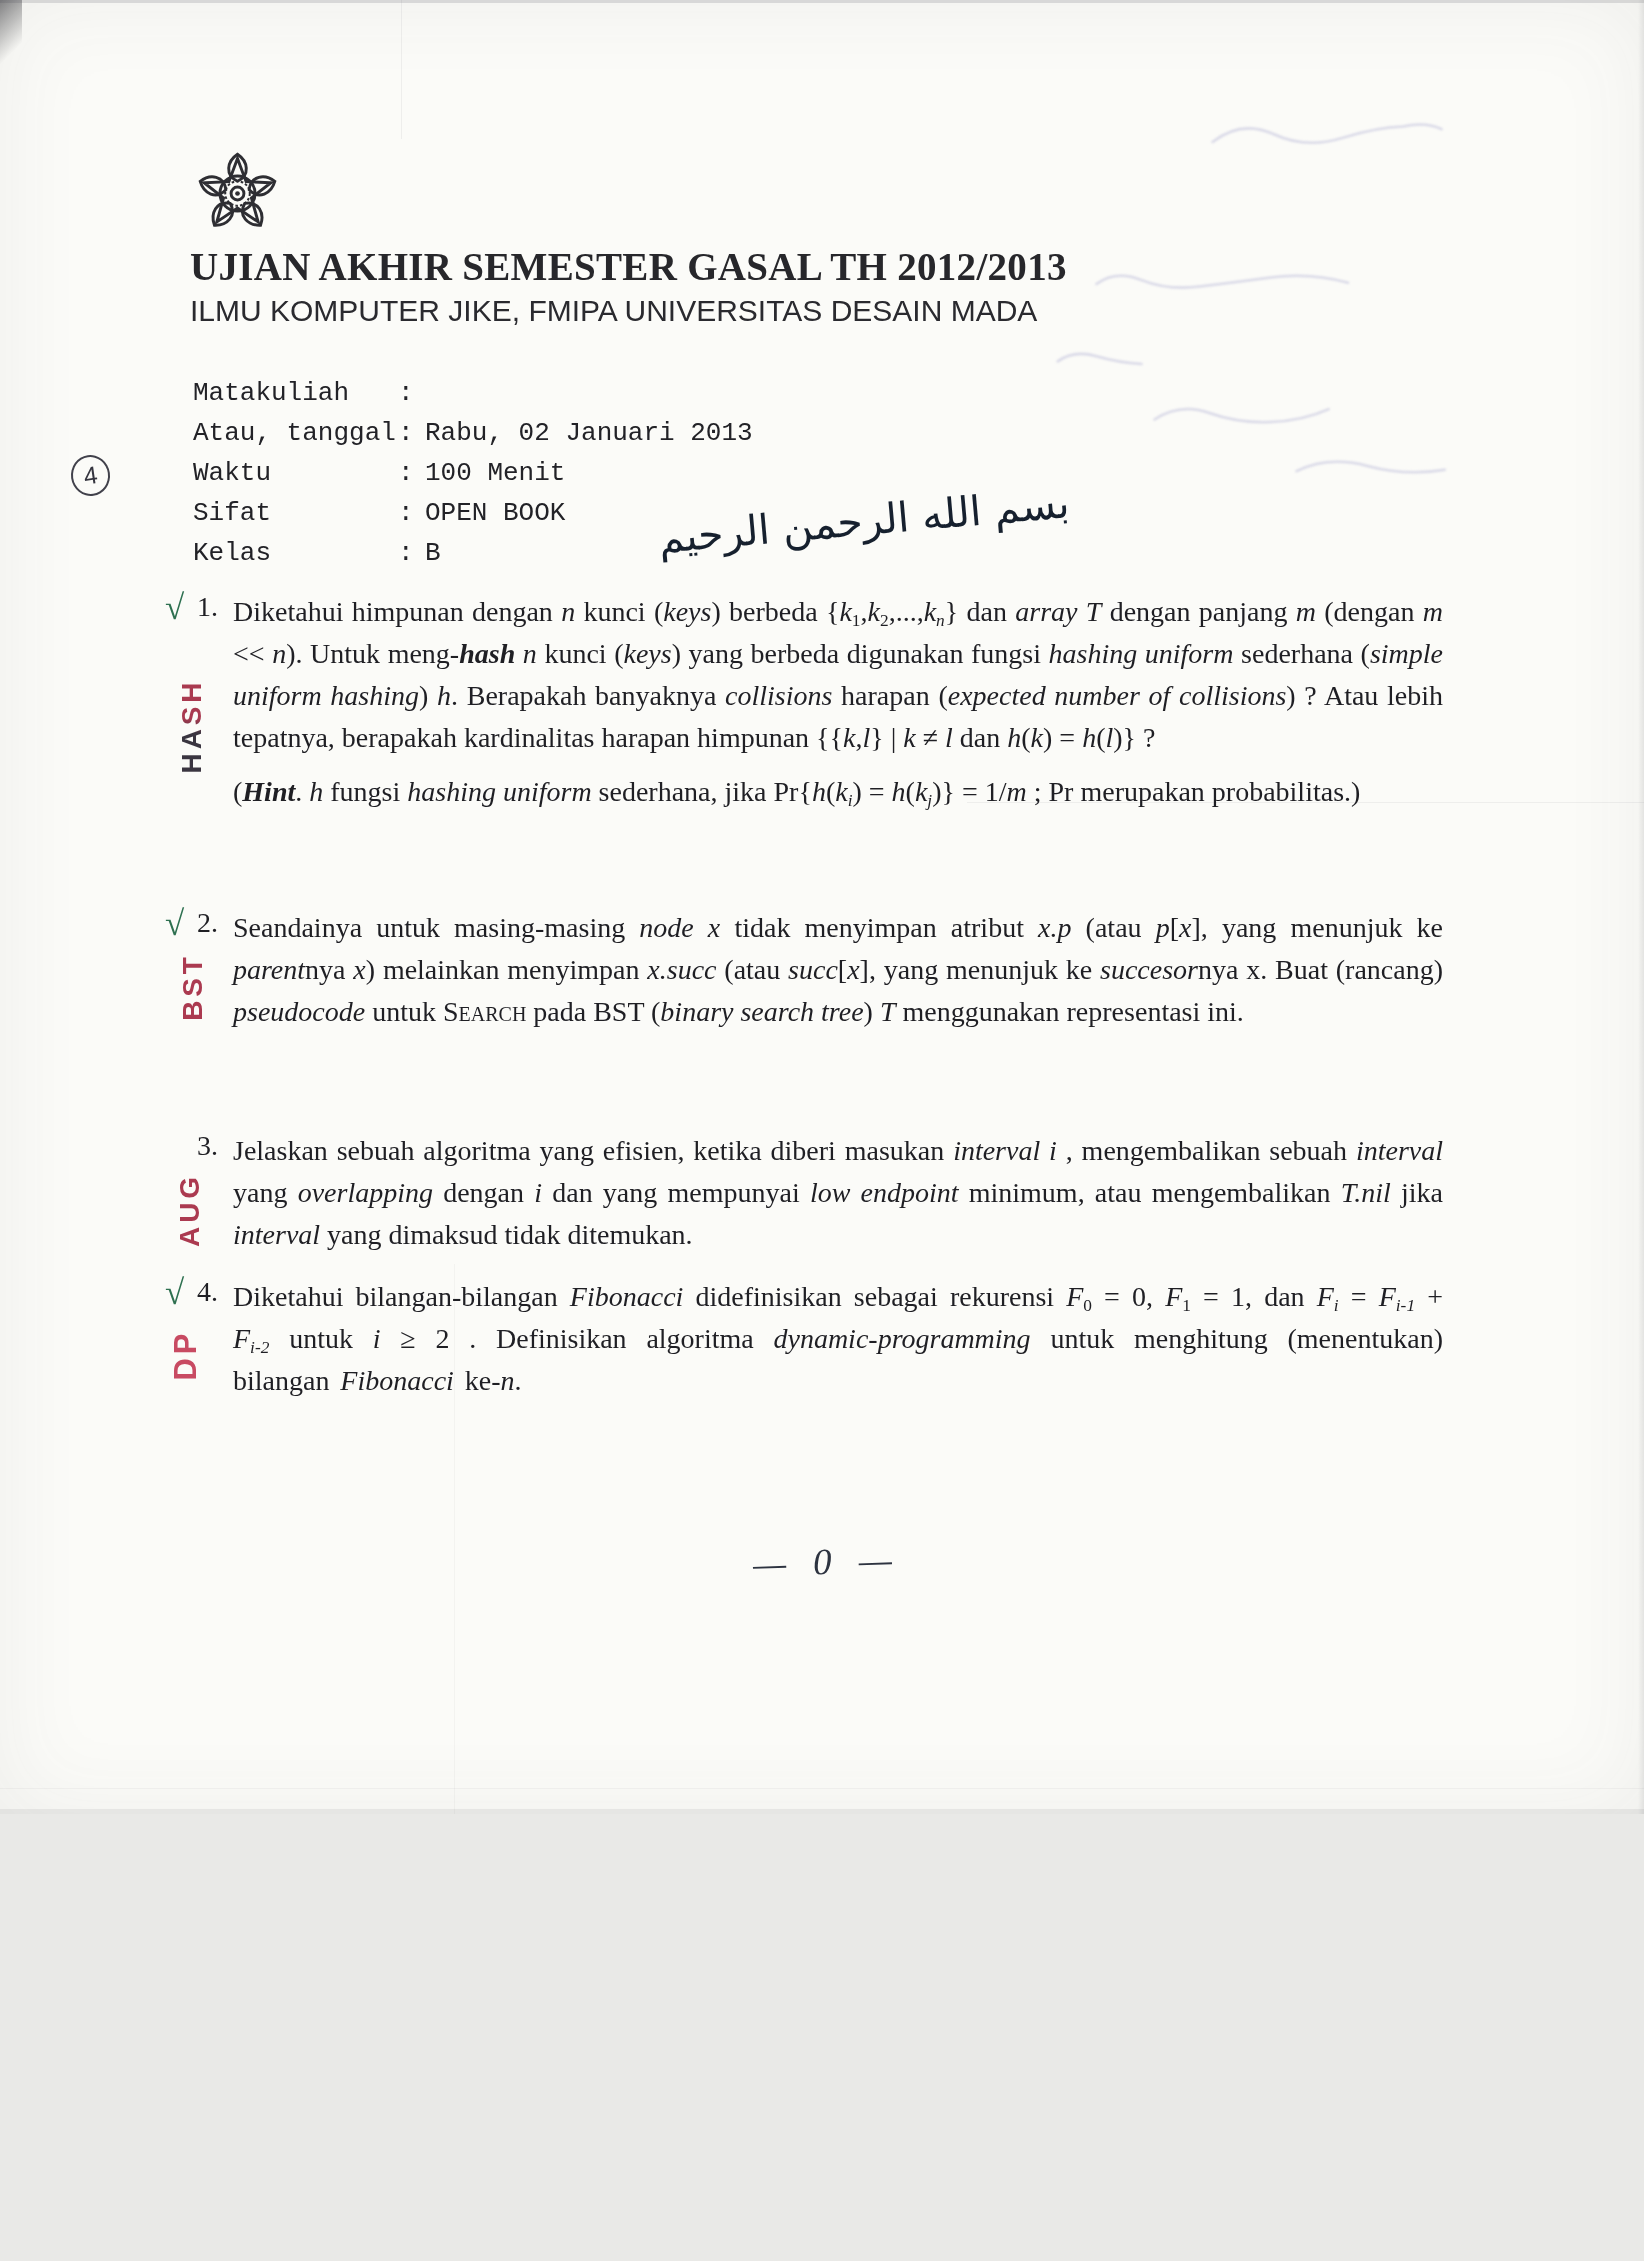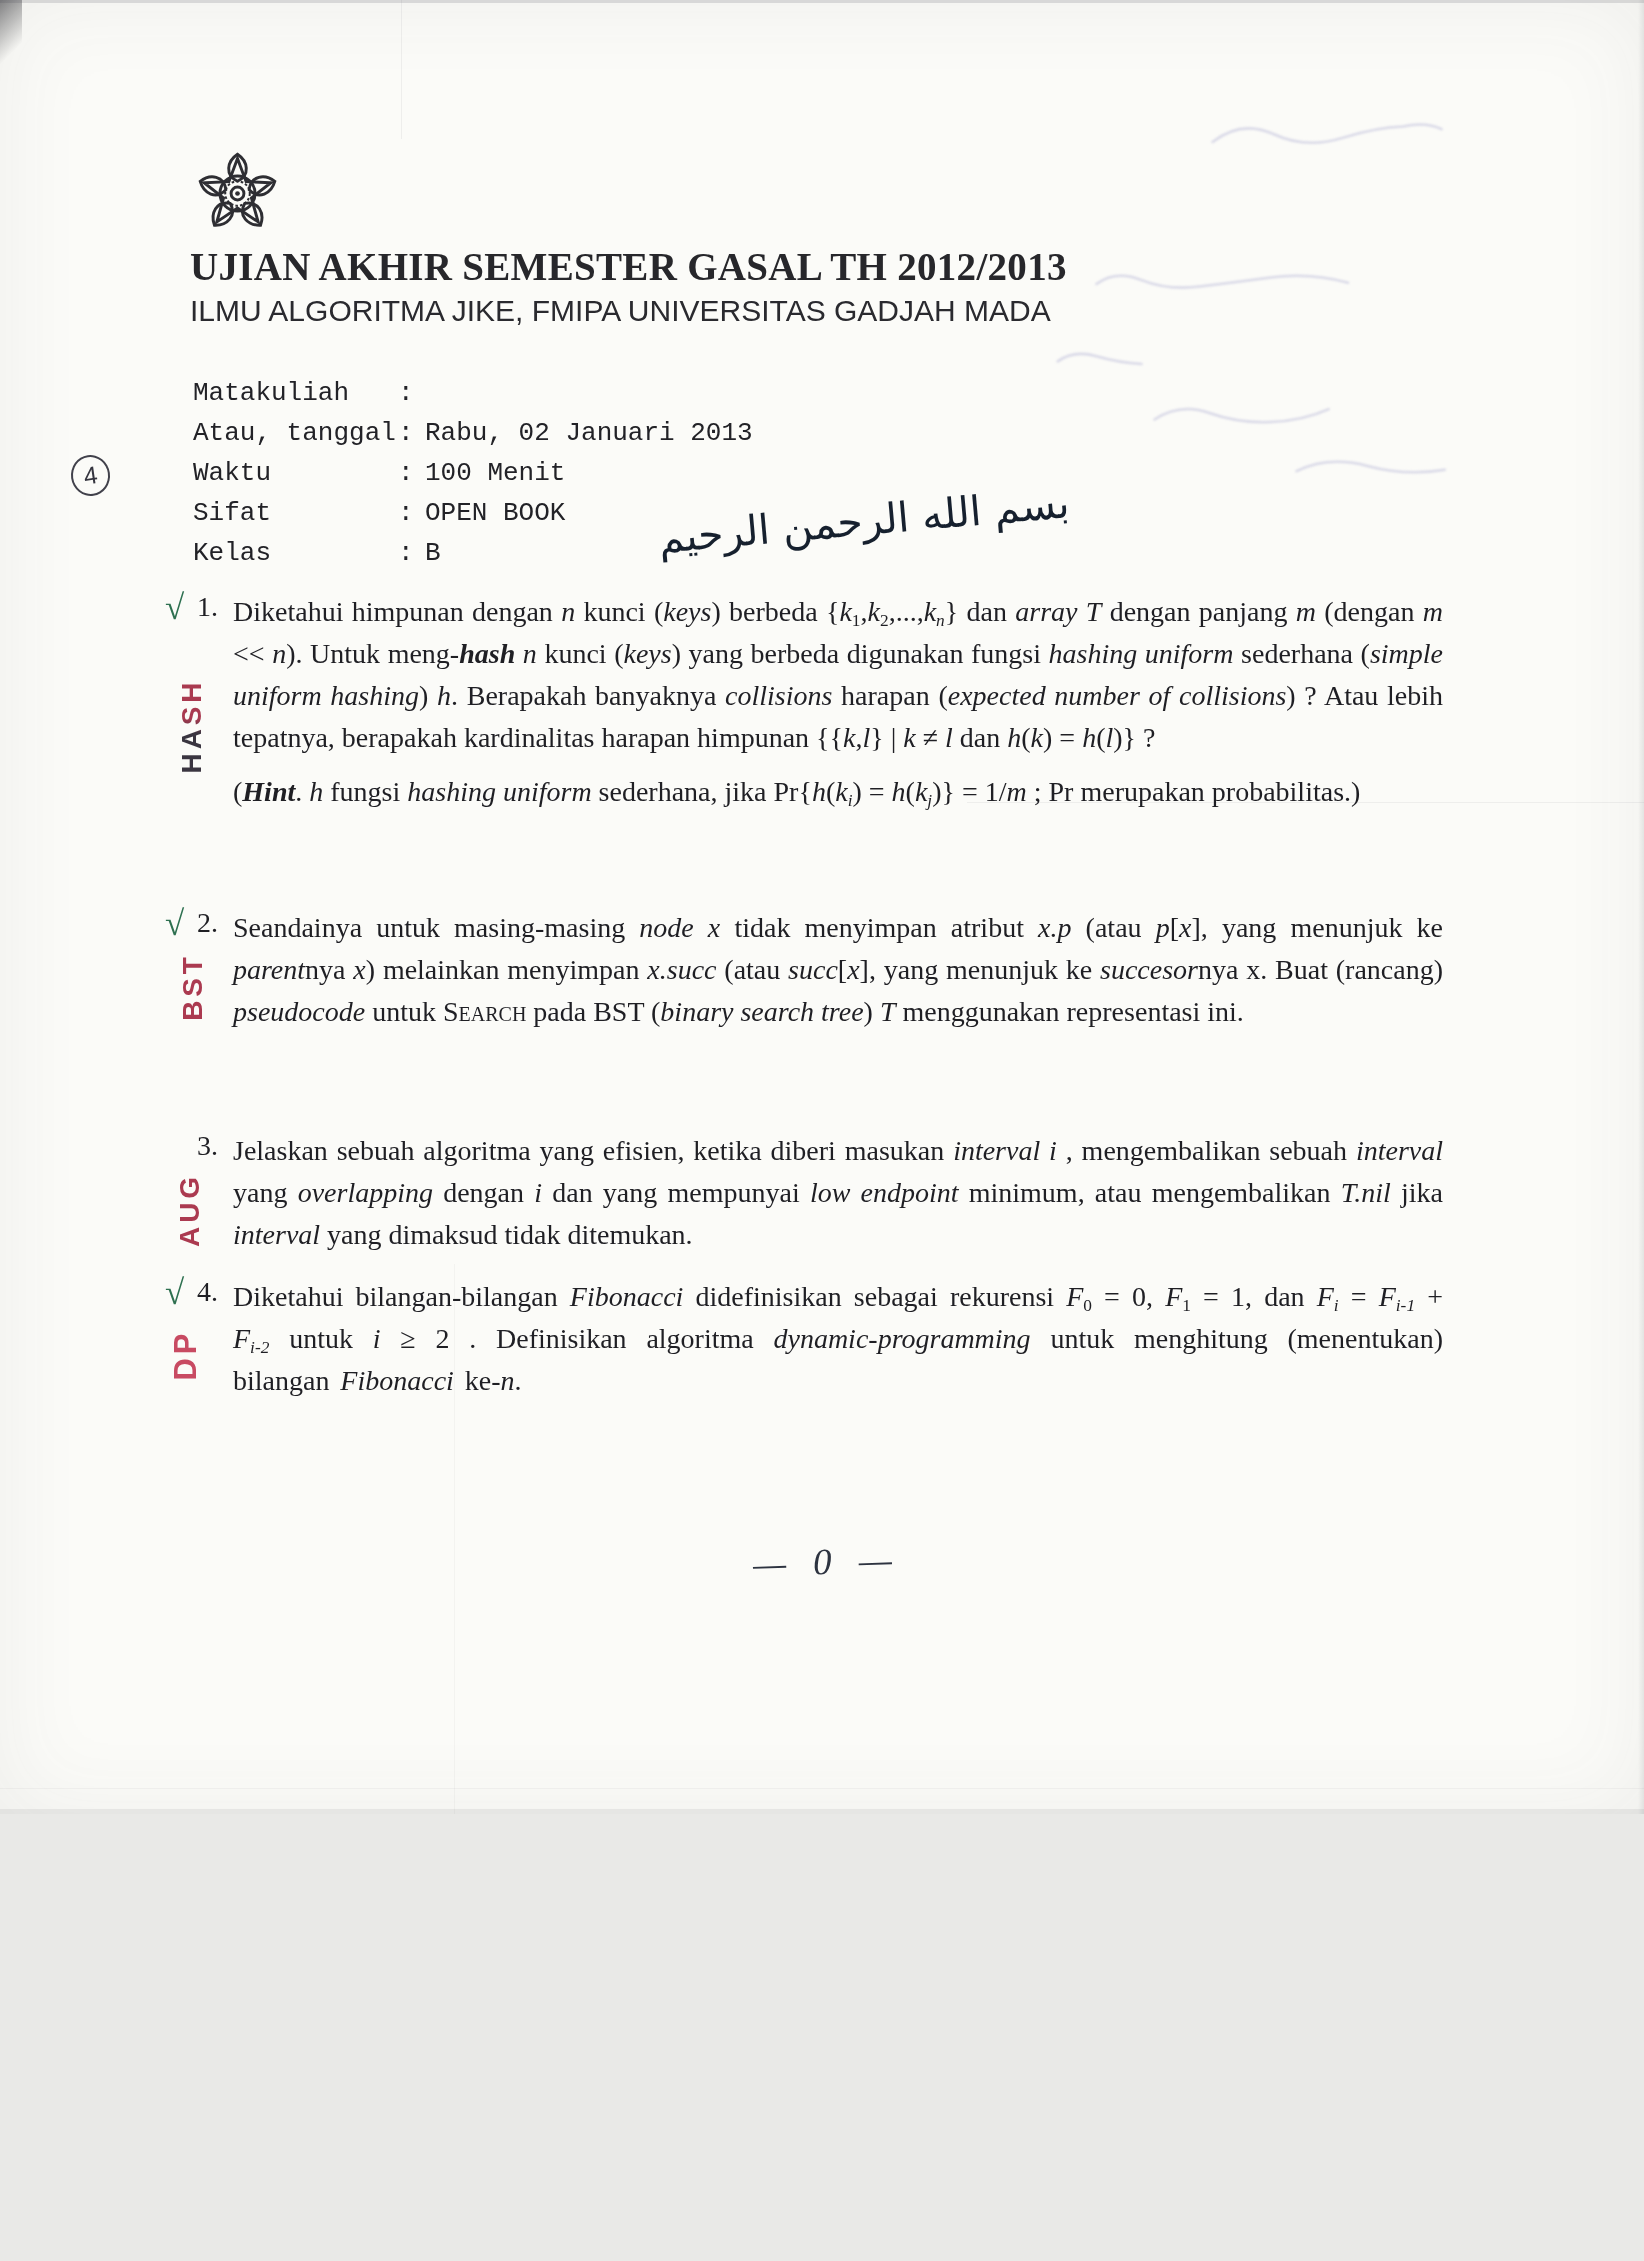--- a/index.html
+++ b/index.html
@@ -127,21 +127,21 @@
         <circle cx="100" cy="85" r="30"></circle>
         <circle cx="100" cy="85" r="21" stroke-width="3.5" stroke-dasharray="4.5 3.5"></circle>
         <circle cx="100" cy="85" r="11"></circle>
         <circle cx="100" cy="85" r="4" fill="#2e2e33" stroke="none"></circle>
       </g>
     </svg>
   </div>
 
   <div class="title-block">
     <h1 class="exam-title">UJIAN AKHIR SEMESTER GASAL TH 2012/2013</h1>
-    <div class="exam-subtitle">ILMU ALGORITMA JIKE, FMIPA UNIVERSITAS GADJAH MADA</div>
+    <div class="exam-subtitle">ILMU KOMPUTER JIKE, FMIPA UNIVERSITAS DESAIN MADA</div>
   </div>
 
   <div class="meta">
     <div class="meta-row">
       <span class="meta-label">Matakuliah</span><span class="meta-sep">:</span>
     </div>
     <div class="meta-row">
       <span class="meta-label">Atau, tanggal</span><span class="meta-sep">:</span><span class="meta-value">Rabu, 02 Januari 2013</span>
     </div>
     <div class="meta-row">

